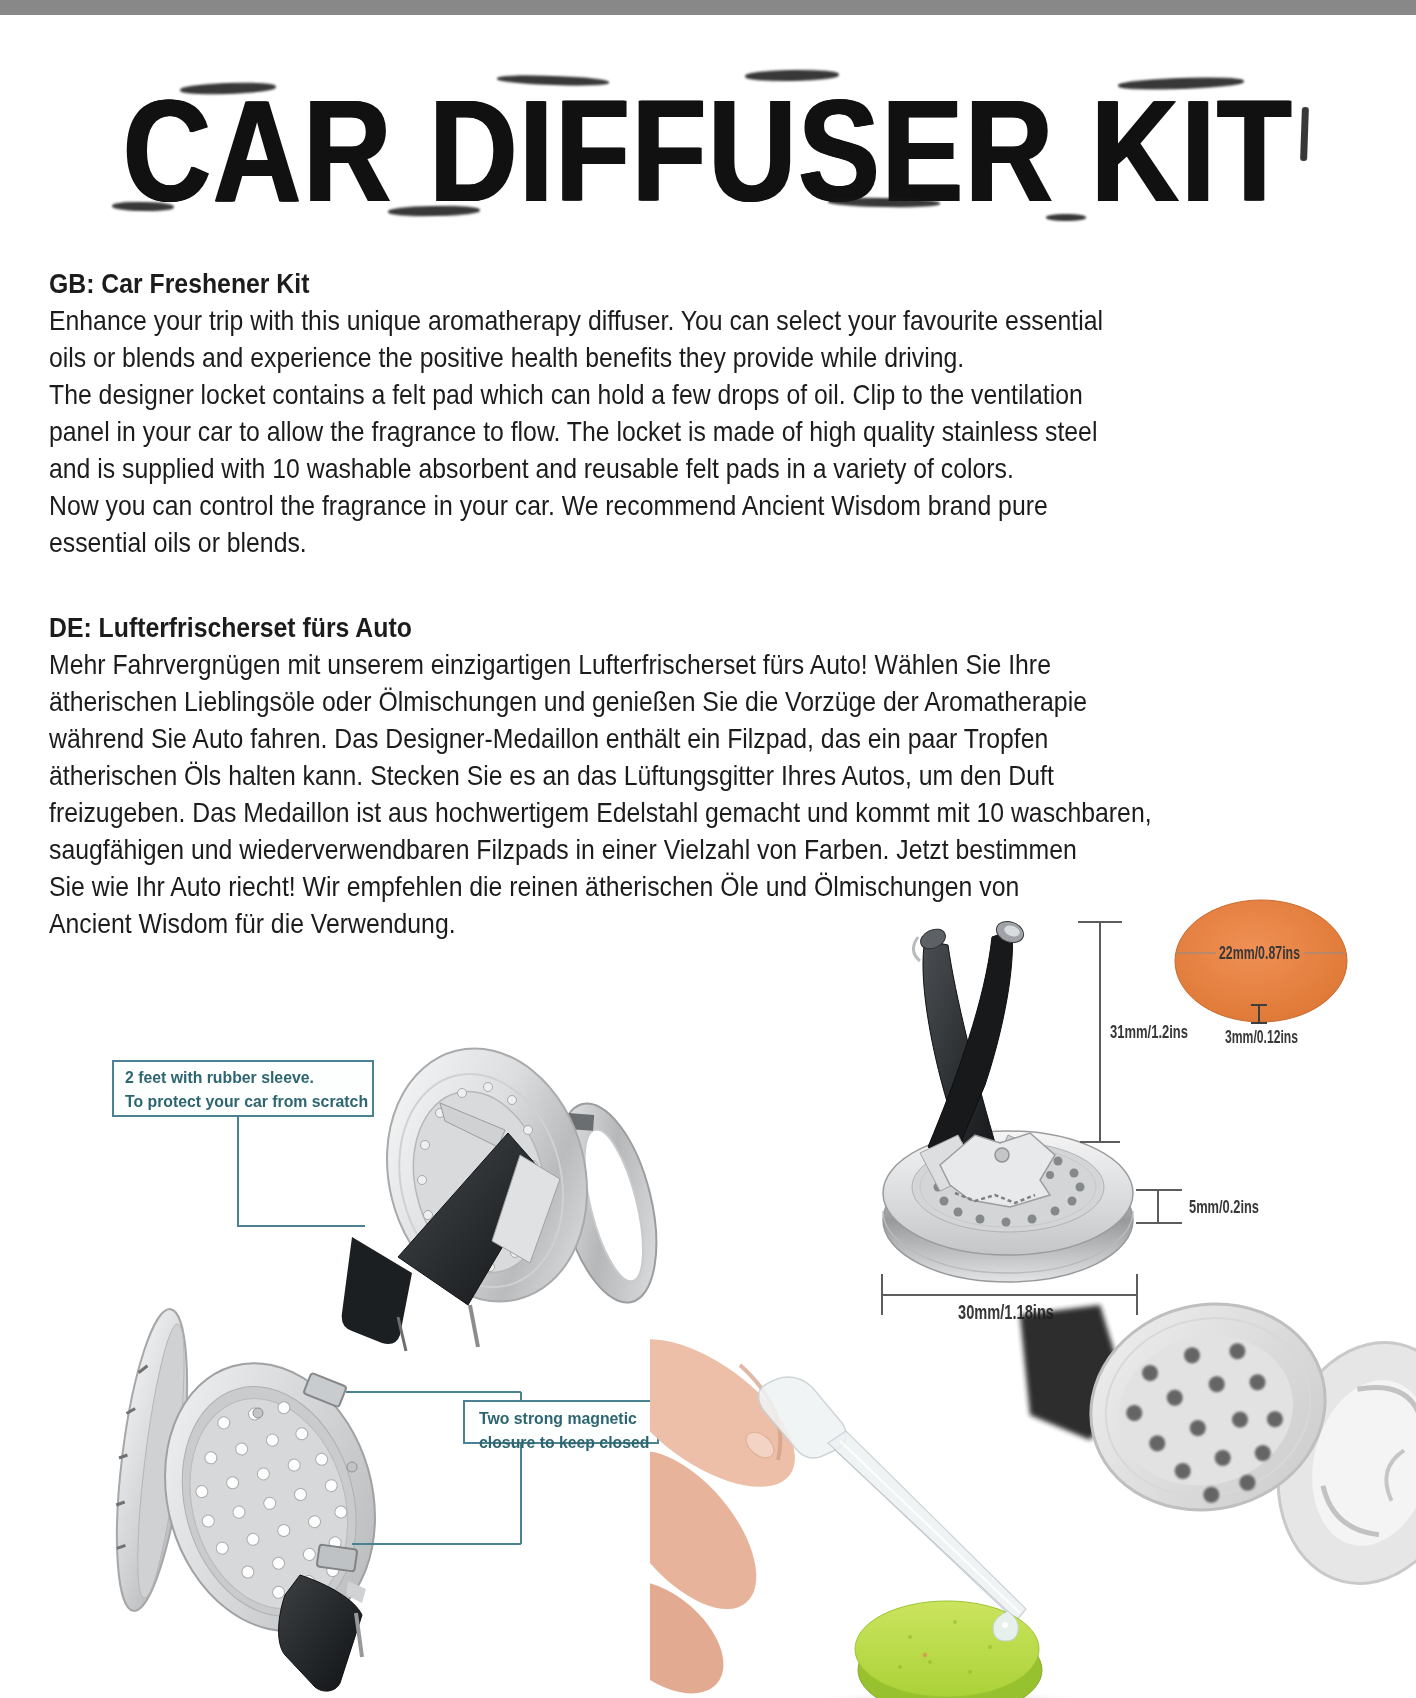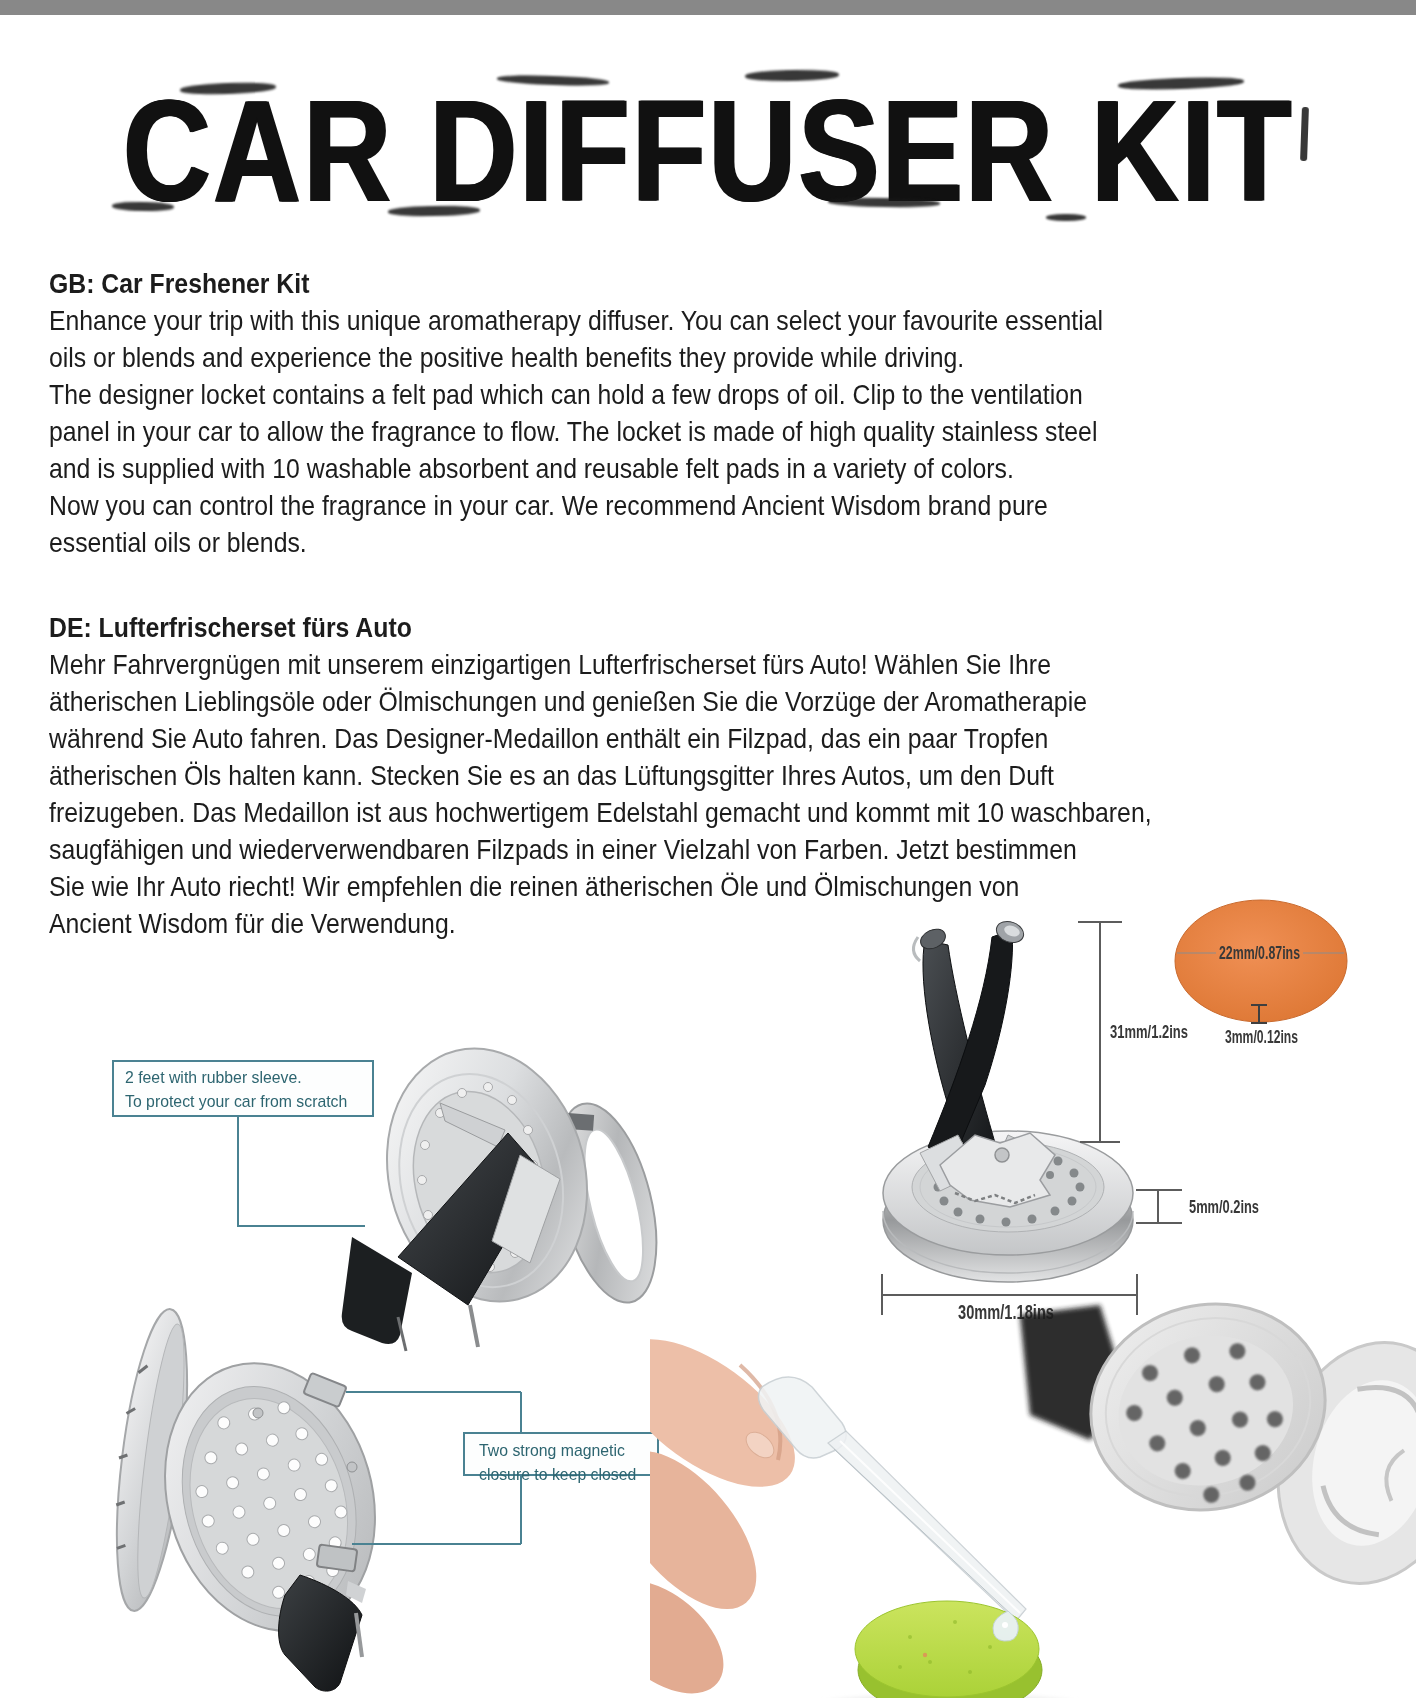--- a/index.html
+++ b/index.html
@@ -39,26 +39,26 @@
     position:absolute;left:49px;
     transform:scaleX(0.87);transform-origin:left top;
     font-size:28.5px;line-height:37px;white-space:nowrap;color:#1c1c1c;
   }
   .textblock .heading{font-weight:700;}
   .tb-gb{top:250px;}
   .tb-de{top:594px;}
   
   .callout{
     position:absolute;background:#fdfefe;border:2px solid var(--callout-border);
-    color:var(--callout-teal);font-weight:400;font-size:17px;line-height:24px;
+    color:var(--callout-teal);font-weight:700;font-size:17px;line-height:24px;
     box-sizing:border-box;
   }
   .callout .cl-inner{transform:scaleX(0.93);transform-origin:left top;white-space:nowrap;}
   .co1{left:112px;top:1045px;width:262px;height:57px;padding:4px 0 0 11px;}
-  .co2{left:463px;top:1417px;width:196px;height:44px;padding:5px 0 0 14px;}
+  .co2{left:463px;top:1385px;width:196px;height:44px;padding:5px 0 0 14px;}
   .connector{position:absolute;background:var(--callout-border);}
   .c1v{left:237px;top:1102px;width:2px;height:110px;}
   .c1h{left:237px;top:1210px;width:128px;height:2px;}
   
   .fig{position:absolute;}
   .figA{left:320px;top:940px;width:340px;height:400px;}
   .figB{left:820px;top:860px;width:560px;height:460px;}
   .figC{left:40px;top:1280px;width:640px;height:410px;}
   .figD{left:650px;top:1265px;width:766px;height:425px;}
   .dimlabel{font-family:"Liberation Sans",sans-serif;font-weight:700;fill:#383838;}

